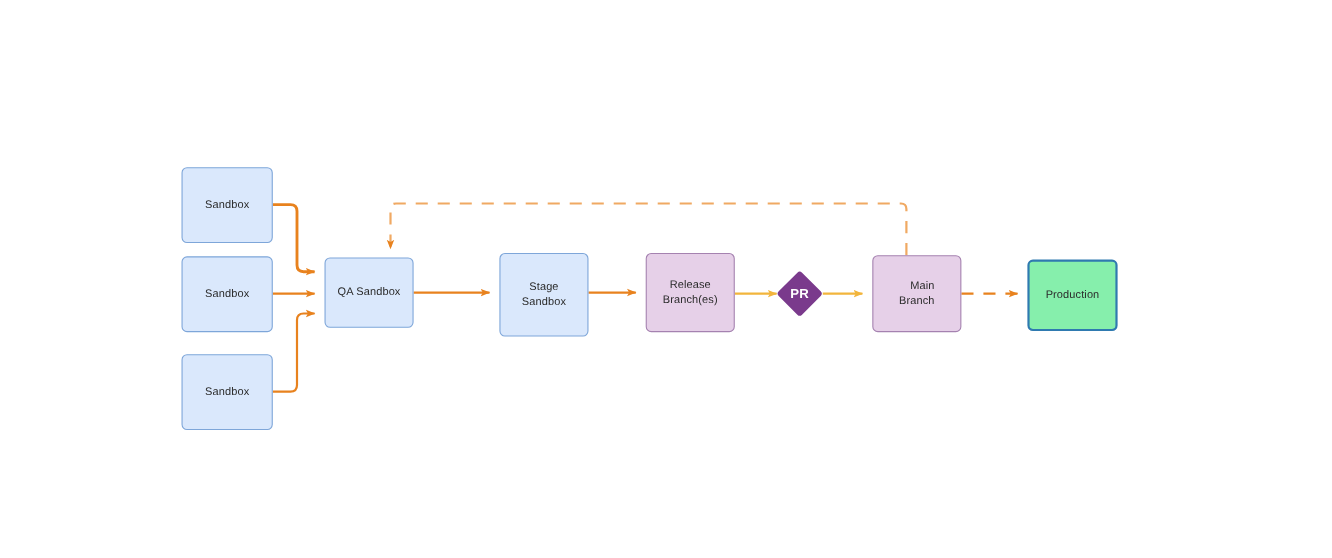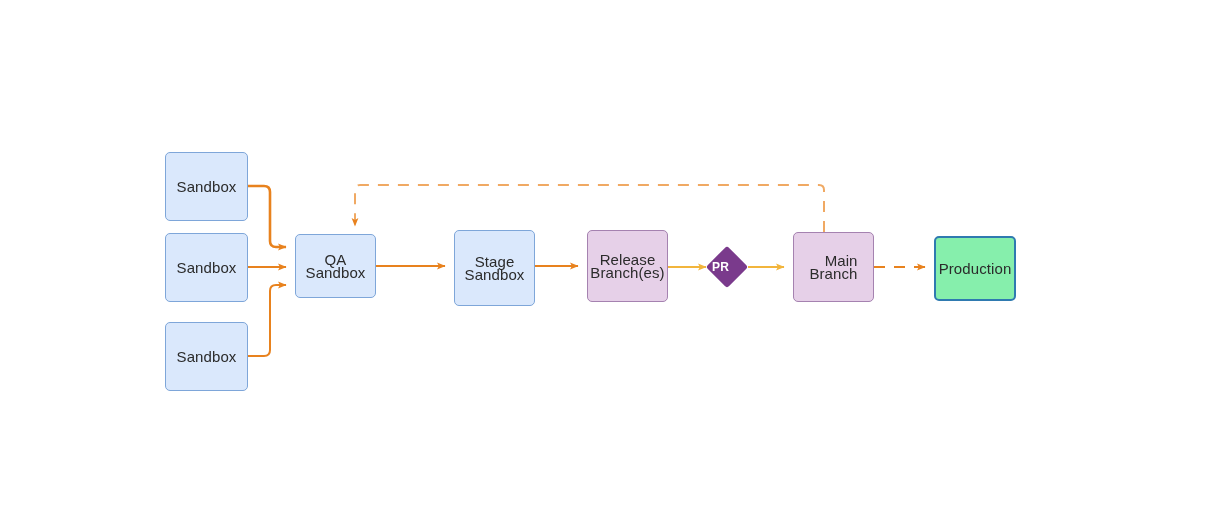--- a/index.html
+++ b/index.html
@@ -29,21 +29,21 @@
   .node {
     position: absolute;
     box-sizing: border-box;
     display: flex;
     align-items: center;
     justify-content: center;
     text-align: center;
     border-radius: 5px;
     border-width: 1.4px;
     border-style: solid;
-    font-size: 15px;
+    font-size: 10px;
     line-height: 13.5px;
     color: #2b2b2b;
     letter-spacing: 0.1px;
     white-space: pre-line;
   }
   .node-sandbox {
     background: #dae8fc;
     border-color: #7ea6d9;
   }
   .node-branch {
@@ -60,21 +60,21 @@
     width: 30px;
     height: 30px;
     background: #7a3a8c;
     transform: rotate(45deg);
     border-radius: 3px;
   }
   .pr-label {
     position: absolute;
     display: flex;
     align-items: center;
-    justify-content: flex-start;
+    justify-content: center;
     width: 30px;
     height: 30px;
     color: #ffffff;
     font-size: 12px;
     font-weight: bold;
     letter-spacing: 0.2px;
   }
 </style>
 </head>
 <body>

